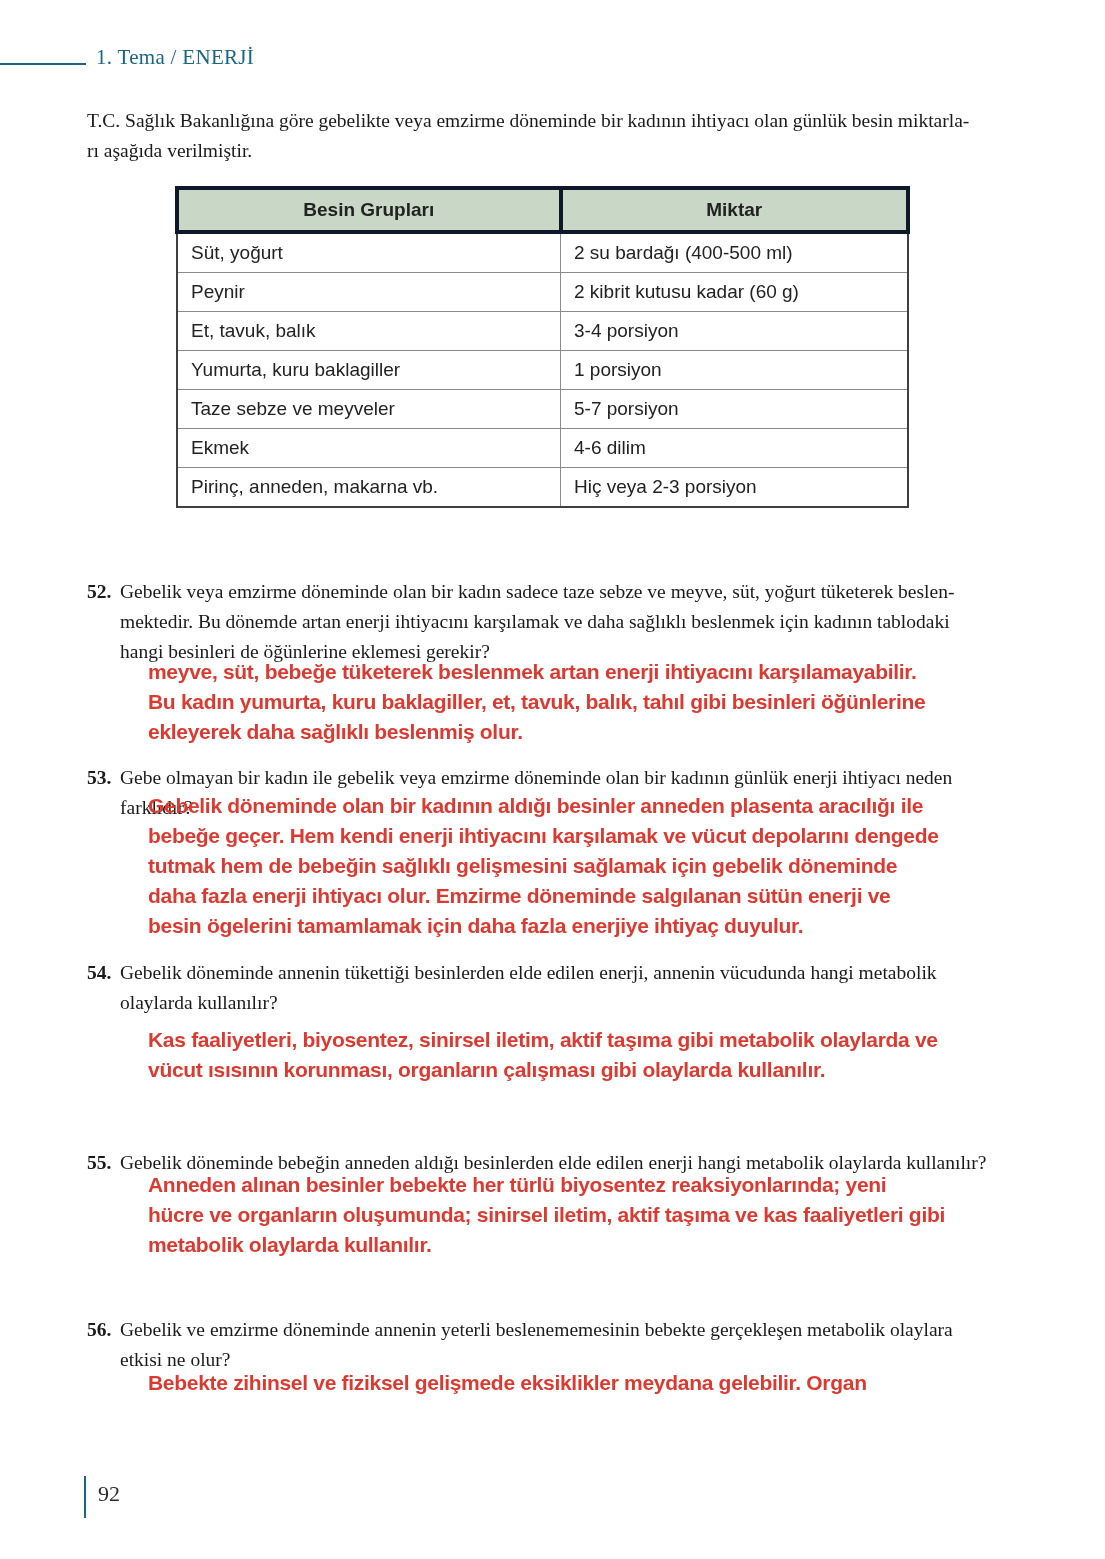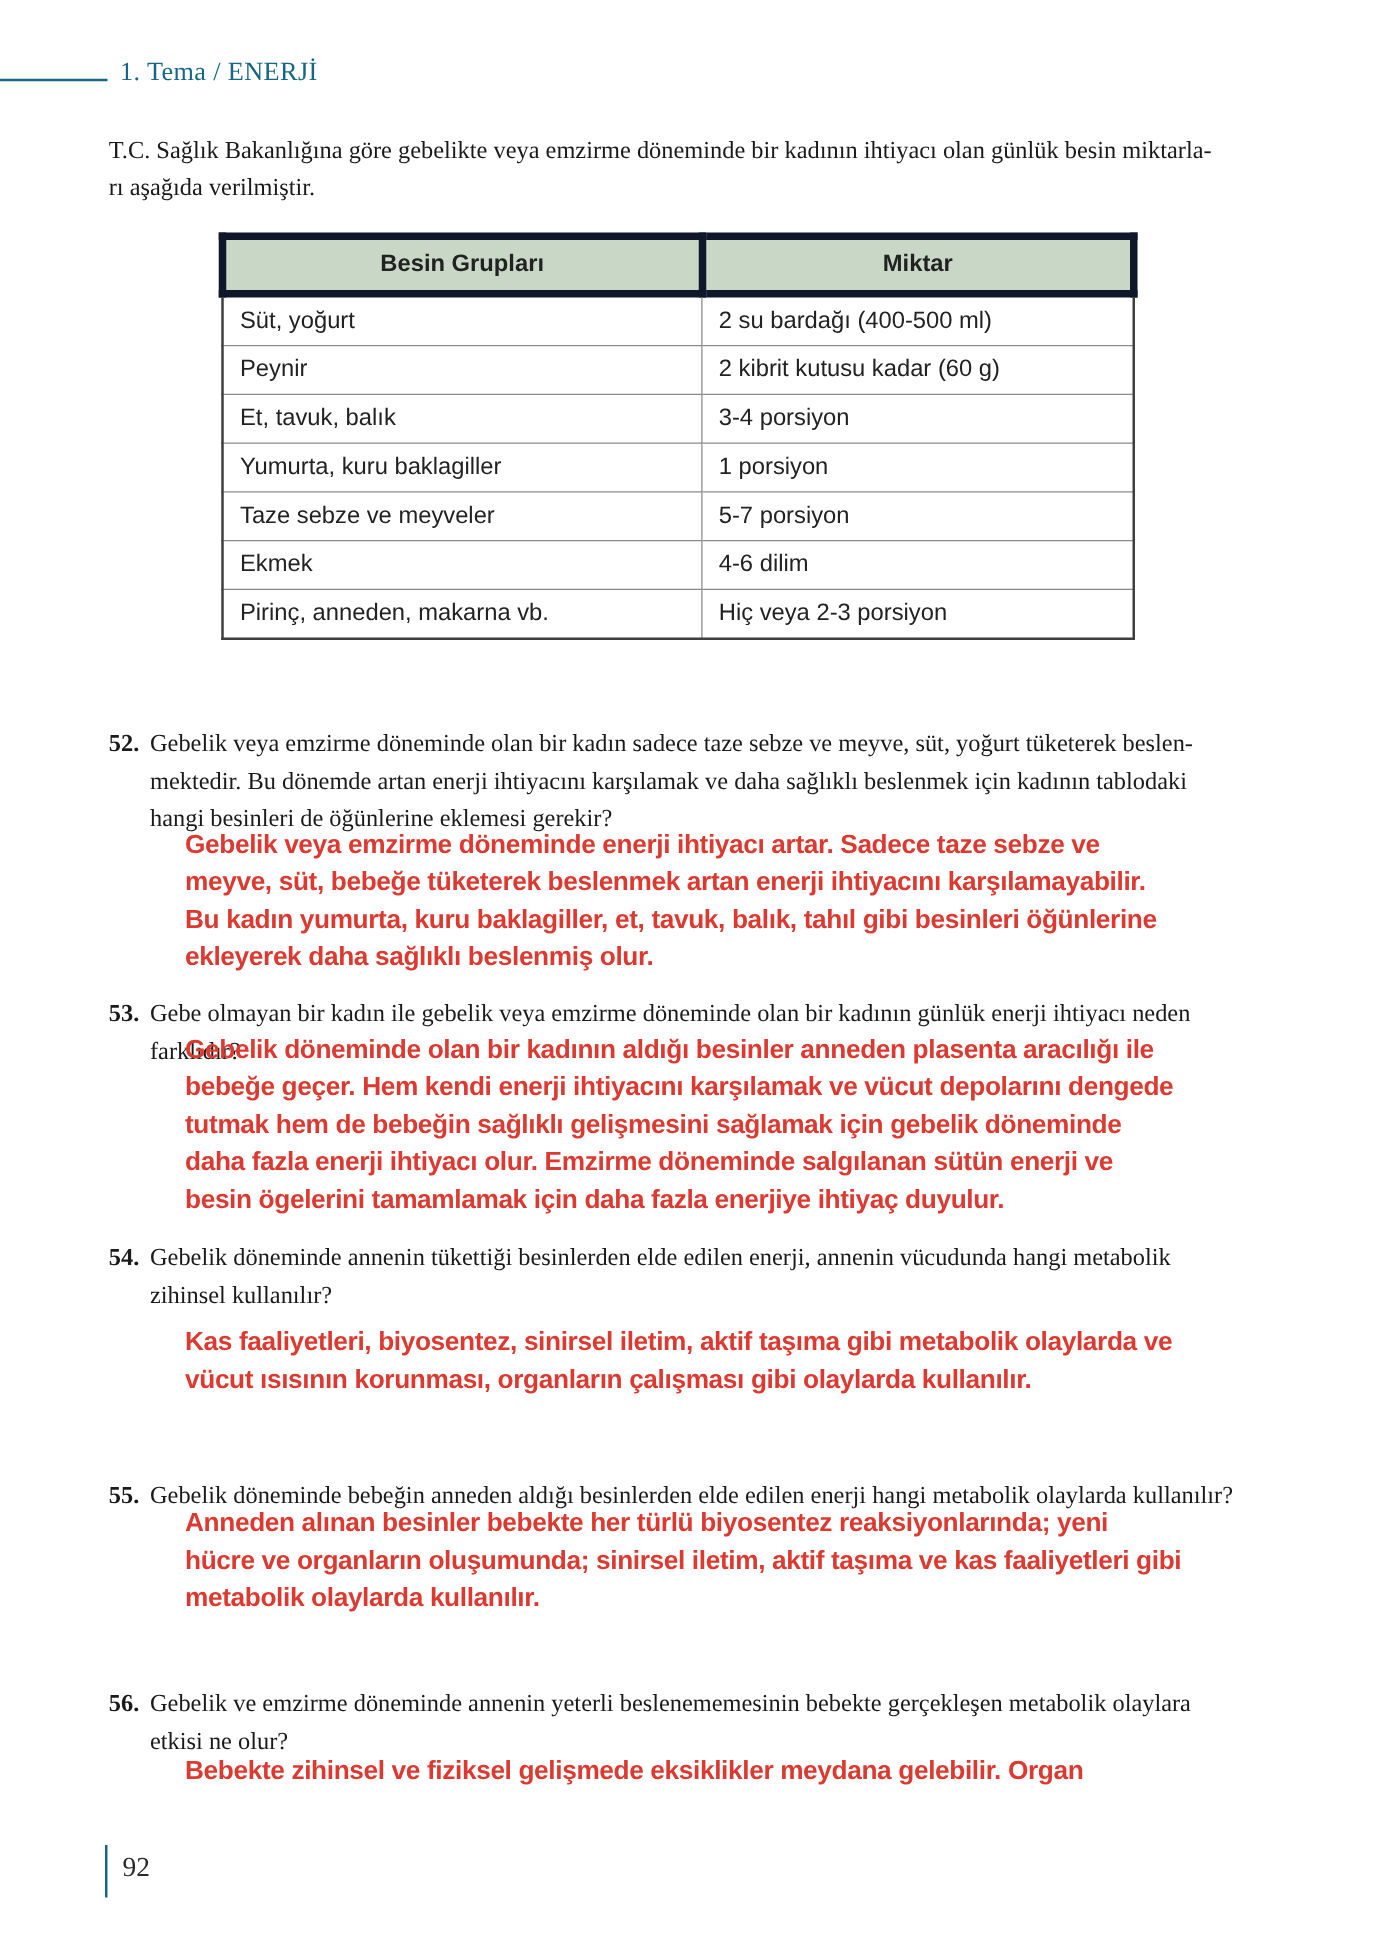--- a/index.html
+++ b/index.html
@@ -58,21 +58,21 @@
     font-family: "Liberation Sans", sans-serif;
     font-size: 19px;
     color: #222222;
     border: 2px solid #3f3f3f;
   }
   table.food th {
     background: #c9d7c7;
     font-weight: bold;
     text-align: center;
     height: 38px;
-    border: 6px solid #0f172a;
+    border: 4px solid #0f172a;
   }
   table.food td {
     height: 36px;
     padding-left: 13px;
     border: 1px solid #8a8a8a;
     background: #ffffff;
   }
   table.food td.col-0 { width: 368px; }
   
   .question {
@@ -186,21 +186,20 @@
     </div>
 
     <div class="question" id="q52">
       <div class="qnum">52.</div>
       <div class="qtext">
         <div class="line">Gebelik veya emzirme döneminde olan bir kadın sadece taze sebze ve meyve, süt, yoğurt tüketerek beslen-</div>
         <div class="line">mektedir. Bu dönemde artan enerji ihtiyacını karşılamak ve daha sağlıklı beslenmek için kadının tablodaki</div>
         <div class="line">hangi besinleri de öğünlerine eklemesi gerekir?</div>
       </div>
       <div class="answer">
-        <div class="line">Gebelik veya emzirme döneminde enerji ihtiyacı artar. Sadece taze sebze ve</div>
         <div class="line">meyve, süt, bebeğe tüketerek beslenmek artan enerji ihtiyacını karşılamayabilir.</div>
         <div class="line">Bu kadın yumurta, kuru baklagiller, et, tavuk, balık, tahıl gibi besinleri öğünlerine</div>
         <div class="line">ekleyerek daha sağlıklı beslenmiş olur.</div>
       </div>
     </div>
 
     <div class="question" id="q53">
       <div class="qnum">53.</div>
       <div class="qtext">
         <div class="line">Gebe olmayan bir kadın ile gebelik veya emzirme döneminde olan bir kadının günlük enerji ihtiyacı neden</div>
@@ -212,21 +211,21 @@
         <div class="line">tutmak hem de bebeğin sağlıklı gelişmesini sağlamak için gebelik döneminde</div>
         <div class="line">daha fazla enerji ihtiyacı olur. Emzirme döneminde salgılanan sütün enerji ve</div>
         <div class="line">besin ögelerini tamamlamak için daha fazla enerjiye ihtiyaç duyulur.</div>
       </div>
     </div>
 
     <div class="question" id="q54">
       <div class="qnum">54.</div>
       <div class="qtext">
         <div class="line">Gebelik döneminde annenin tükettiği besinlerden elde edilen enerji, annenin vücudunda hangi metabolik</div>
-        <div class="line">zihinsel kullanılır?</div>
+        <div class="line">olaylarda kullanılır?</div>
       </div>
       <div class="answer">
         <div class="line">Kas faaliyetleri, biyosentez, sinirsel iletim, aktif taşıma gibi metabolik olaylarda ve</div>
         <div class="line">vücut ısısının korunması, organların çalışması gibi olaylarda kullanılır.</div>
       </div>
     </div>
 
     <div class="question" id="q55">
       <div class="qnum">55.</div>
       <div class="qtext">

